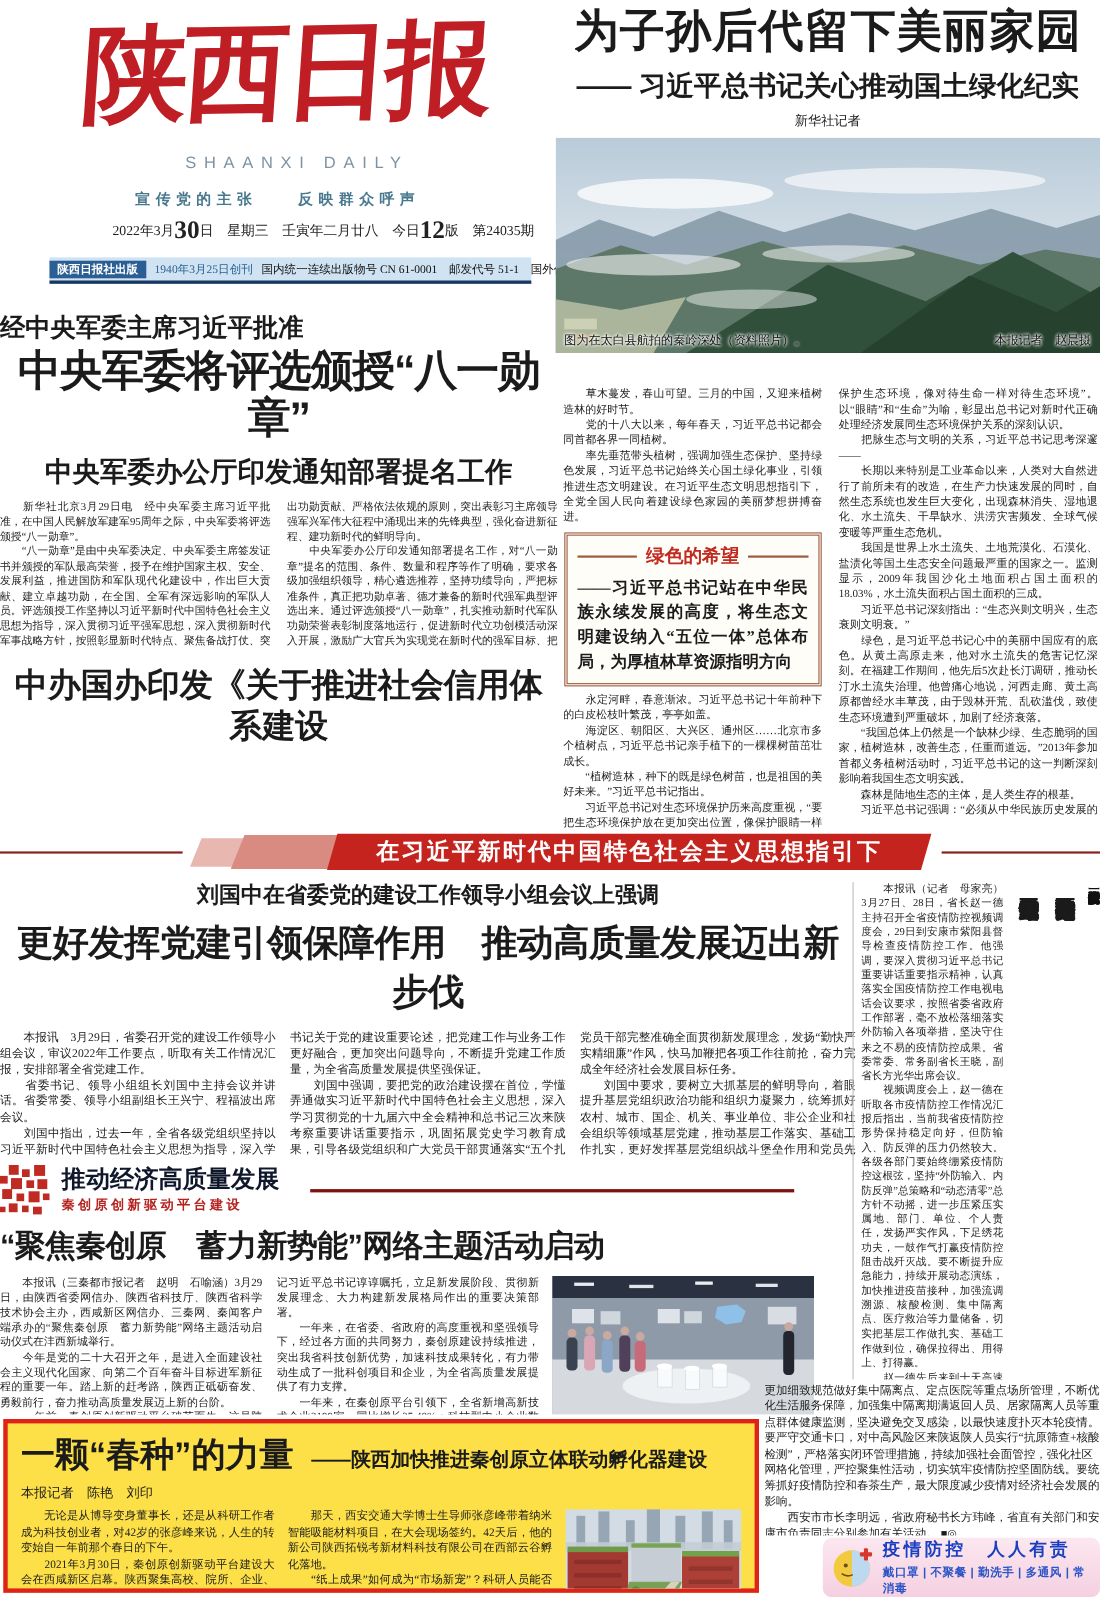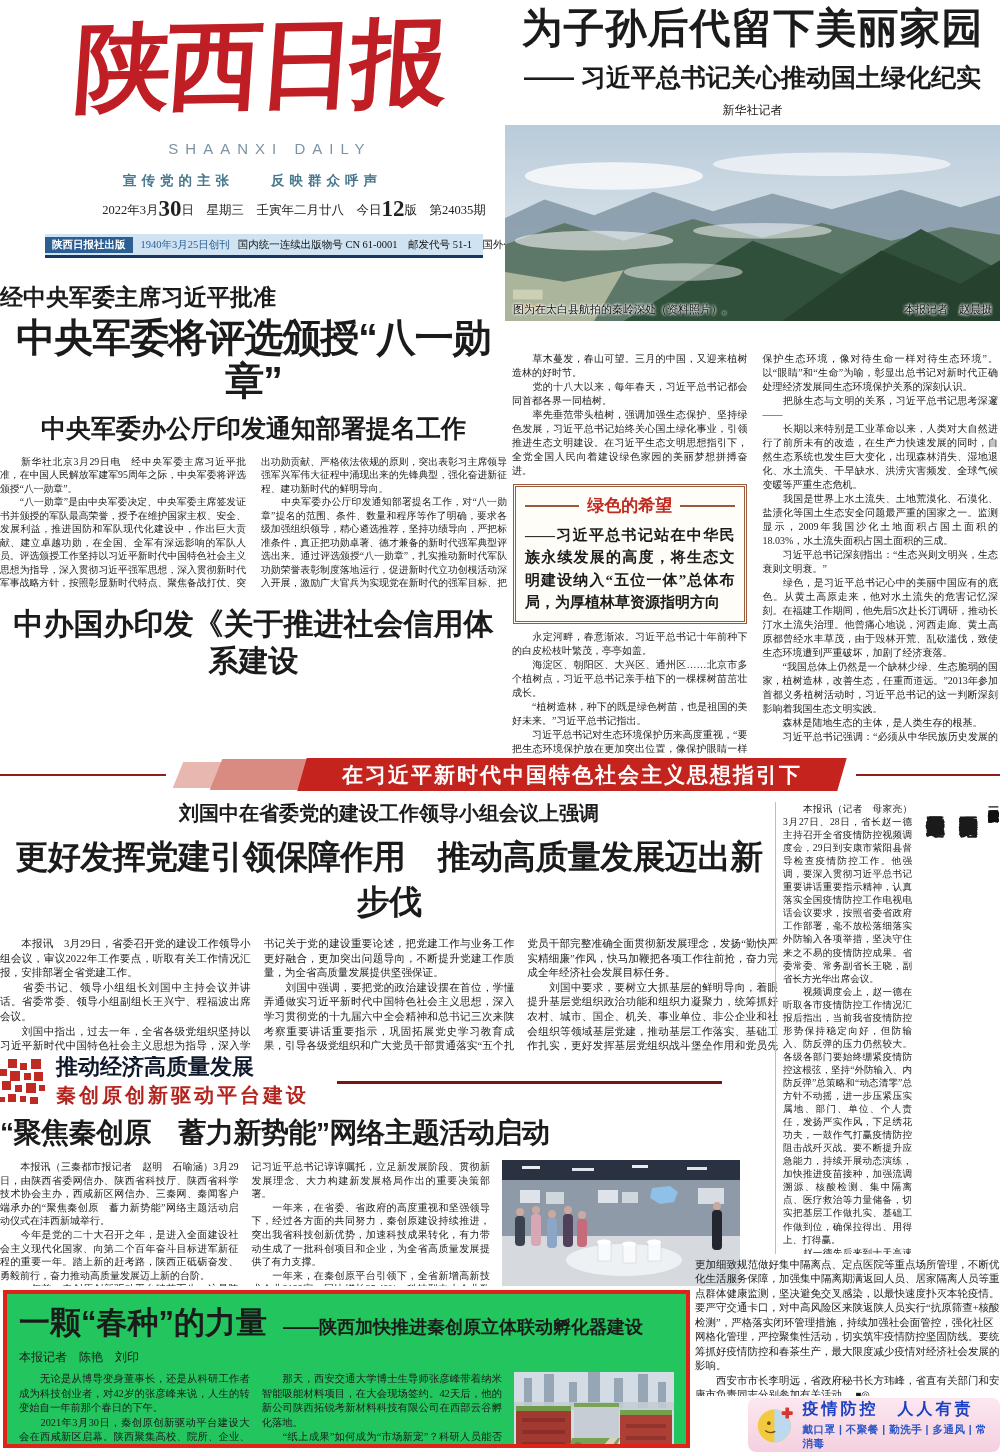--- a/index.html
+++ b/index.html
@@ -66,31 +66,31 @@
   .liu-kicker{font-size:20px;font-weight:700;text-align:center;}
   .liu-h1{font-size:33px;font-weight:900;text-align:center;margin-top:8px;letter-spacing:-0.5px;}
   .liu-body{margin-top:12px;height:178px;column-count:3;column-gap:13px;column-fill:auto;
             font-size:10.6px;line-height:1.38;overflow:hidden;}
 
   
   #qcy{position:absolute;left:0;top:1056px;width:740px;height:230px;overflow:hidden;}
   .q-logo-row{display:flex;align-items:center;height:52px;}
   .q-logo-txt{margin-left:10px;}
   .q-l1{font-size:22px;font-weight:900;color:#0f172a;line-height:1.1;}
-  .q-l2{font-size:20px;font-weight:700;color:#b5231f;letter-spacing:3px;margin-top:2px;}
+  .q-l2{font-size:12px;font-weight:700;color:#b5231f;letter-spacing:3px;margin-top:2px;}
   .q-line{flex:1;height:3px;background:#7e120e;margin:0 18px 0 28px;}
   .q-h1{font-size:28px;font-weight:900;margin-top:6px;letter-spacing:-0.5px;}
   .q-row{display:flex;gap:12px;margin-top:8px;}
   .q-text{flex:1;height:152px;column-count:2;column-gap:13px;column-fill:auto;
           font-size:10px;line-height:1.36;overflow:hidden;}
   .q-photo{width:238px;}
 
   
   #seedbox{position:absolute;left:3px;top:1290px;width:687px;height:158px;border:4px solid #e02318;
-           background:#22c55e;padding:8px 12px;box-sizing:border-box;overflow:hidden;}
+           background:#fde047;padding:8px 12px;box-sizing:border-box;overflow:hidden;}
   .s-head{display:flex;align-items:baseline;gap:16px;}
   .s-h1{font-size:31px;font-weight:900;white-space:nowrap;}
   .s-h2{font-size:18px;font-weight:800;white-space:nowrap;}
   .s-by{font-size:12px;margin-top:5px;}
   .s-row{display:flex;gap:12px;margin-top:6px;}
   .s-c1{width:240px;font-size:10.3px;line-height:1.42;}
   .s-c2{width:250px;font-size:10.3px;line-height:1.42;}
   .s-photo{width:160px;}
 
   

